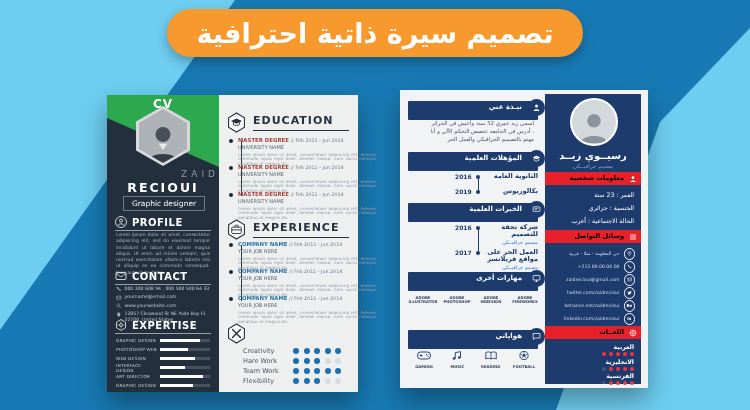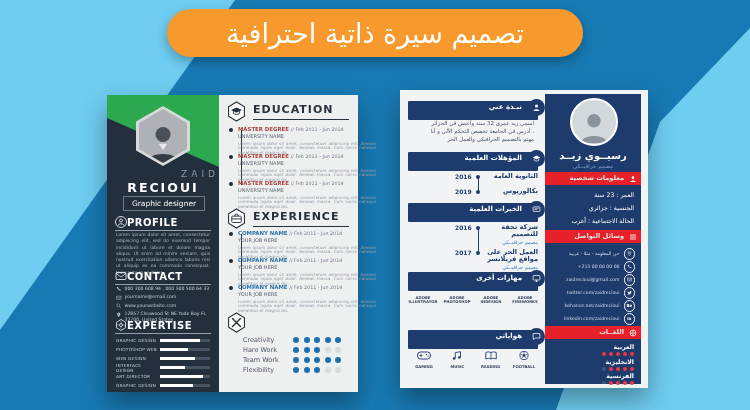--- a/index.html
+++ b/index.html
@@ -4,43 +4,43 @@
 <style>
   html,body{margin:0;padding:0}
   body{width:750px;height:410px;overflow:hidden;background:#187ab4;font-family:"DejaVu Sans",sans-serif;position:relative}
   .abs{position:absolute}
   
   .bg{position:absolute;inset:0;background:#6ecdf0}
   .bg.l{clip-path:polygon(0 0,235px 0,0 330px)}
   .bg.r{clip-path:polygon(660px 122px,750px 28px,750px 410px,556px 410px)}
   
   .banner{position:absolute;left:167px;top:9px;width:416px;height:48px;border-radius:25px;background:#f7992c;box-shadow:0 5px 12px rgba(0,0,0,.28);display:flex;align-items:center;justify-content:center}
-  .banner span{color:#fff;font-size:27px;font-weight:normal}
+  .banner span{color:#fff;font-size:27px;font-weight:bold}
   
   .cv1{position:absolute;left:107px;top:95px;width:251px;height:297px;background:#eef0f0;box-shadow:0 12px 24px rgba(0,0,0,.35)}
   .cv1 .side{position:absolute;left:0;top:0;width:112px;height:297px;background:#232f3d}
   .cv1 .green{position:absolute;left:0;top:0;width:112px;height:72px;background:#2ca84e;clip-path:polygon(0 0,100% 0,100% 100%,0 32%)}
   .cv1 .cvlab{position:absolute;left:0;top:2px;width:112px;text-align:center;color:#fff;font-weight:bold;font-size:12px;letter-spacing:1px}
   .hex{clip-path:polygon(50% 0,100% 26%,100% 74%,50% 100%,0 74%,0 26%)}
   .ph1{position:absolute;left:29px;top:11px;width:54px;height:60px;background:#d7d9da}
   .ph1 .in{position:absolute;left:3px;top:3px;right:3px;bottom:3px;background:#aeb2b6;display:flex;align-items:flex-end;justify-content:center}
   .n1{position:absolute;left:0;top:74px;width:112px;text-align:right;color:#8e98a5;font-size:9px;letter-spacing:4px}
   .n2{position:absolute;left:0;top:85px;width:112px;text-align:center;color:#fff;font-size:12.5px;font-weight:bold;letter-spacing:2px}
   .jobbox{position:absolute;left:16px;top:101px;width:80px;height:13px;border:1px solid #6f7a87;color:#fff;font-size:7.5px;line-height:13px;text-align:center}
-  .shead{position:absolute;left:8px;width:96px;height:16px;border-bottom:1px solid #97a1ad;display:flex;align-items:center;color:#fff}
+  .shead{position:absolute;left:8px;width:96px;height:16px;border-bottom:1px solid #97a1ad;display:flex;align-items:center;gap:5px;color:#fff}
   .shead .ti{font-size:10px;font-weight:bold;letter-spacing:.5px}
   .shead .ic{width:12px;height:12px;flex:0 0 12px}
   .ptxt{position:absolute;left:9px;top:137px;width:94px;font-size:4.5px;line-height:1.4;color:#aeb7c0;text-align:justify;margin:0}
   .crow{display:flex;gap:3px;margin-bottom:2.6px;color:#c3cbd3;font-size:4.6px;line-height:1.25;align-items:flex-start}
   .crow .ic{width:5.5px;height:5.5px;flex:0 0 5.5px;margin-top:.4px;color:#c3cbd3}
   .xrow{display:flex;align-items:center;height:9px}
   .xrow .xl{width:44px;font-size:4.3px;color:#c3cbd3;letter-spacing:.2px}
   .xrow .bar{width:50px;height:3.5px;background:#46525f;position:relative}
   .xrow .bar i{display:block;height:100%;background:#fff}
-  .main1{position:absolute;left:112px;top:1px;width:161px;height:297px}
+  .main1{position:absolute;left:112px;top:12px;width:161px;height:297px}
   .h1{position:absolute;left:8px;display:flex;align-items:center;gap:7px;color:#26313c}
   .h1 .hexic{width:19px;height:21px;display:flex;align-items:center;justify-content:center;color:#26313c}
   .h1 .ti{font-size:11px;font-weight:bold;letter-spacing:1px;border-bottom:1.6px solid #26313c;padding-bottom:3px;width:96px}
   .e-item{position:absolute;left:10px;right:4px;display:flex;gap:5px}
   .tdot{width:4px;height:4px;border-radius:50%;background:#1d2a36;flex:0 0 4px;margin-top:2px}
   .tline{position:absolute;width:1px;background:#26313c;left:21.5px}
   .e-l1{font-size:5.4px;line-height:1.15}
   .e-deg{font-weight:bold;color:#a8443d}
   .e-deg.blu{color:#2d74ae}
   .e-date{color:#707b88;font-size:4.8px}
@@ -70,21 +70,21 @@
   .ring i{position:absolute;left:4px;top:4px;right:4px;bottom:4px;border-radius:50%;background:#f2f3f5}
   .dn .dl{font-size:3.8px;color:#33435f;margin-top:2.5px;line-height:1.25;font-weight:bold}
   .hobs{position:absolute;left:10px;top:259px;width:128px;display:flex;justify-content:space-between}
   .hb{width:28px;text-align:center;color:#1d3b6d}
   .hb .ic{width:14px;height:13px}
   .hb .hl{font-size:3.8px;color:#33435f;margin-top:1.5px;font-weight:bold}
   .side2{position:absolute;left:145px;top:4px;width:96px;height:290px;background:#1d3b6d}
   .ph2{position:absolute;left:25px;top:4px;width:44px;height:44px;border-radius:50%;background:#d3d8dc;border:2.5px solid #fff;overflow:hidden;display:flex;align-items:flex-end;justify-content:center}
   .sn{position:absolute;left:0;top:56px;width:96px;text-align:center;color:#fff;font-size:10px;font-weight:bold}
   .sj{position:absolute;left:0;top:69px;width:96px;text-align:center;color:#7e99cf;font-size:5.6px}
-  .rbar{position:absolute;left:0;width:96px;height:13px;background:#e62129;color:#e5e5e5}
+  .rbar{position:absolute;left:0;width:96px;height:13px;background:#e62129;color:#000000}
   .rbar .t{display:block;direction:rtl;text-align:right;font-size:6.6px;font-weight:bold;line-height:13px;padding-right:17px}
   .ric{position:absolute;right:4px;top:2.5px;width:8px;height:8px;color:#fff}
   .pi{position:absolute;right:7px;direction:rtl;text-align:right;color:#fff;font-size:6.2px}
   .ct{position:absolute;right:6px;left:4px;display:flex;direction:rtl;align-items:center;gap:4px}
   .ct .cic{width:9.5px;height:9.5px;border:.8px solid #fff;border-radius:50%;flex:0 0 9.5px;display:flex;align-items:center;justify-content:center;color:#fff;font-size:4px;font-weight:bold}
   .ct .cic .ic{width:5px;height:5px}
   .ct .tx{font-size:4.6px;color:#d4dcee;direction:ltr}
   .lg{position:absolute;right:7px;direction:rtl;text-align:right;color:#fff;font-size:6.2px;font-weight:bold}
   .lgd{position:absolute;right:7px;display:flex;direction:rtl;gap:3.2px}
   .lgd b{width:3.8px;height:3.8px;border-radius:50%;background:rgba(255,255,255,.14)}
@@ -97,20 +97,21 @@
 <div class="bg l"></div>
 <div class="bg r"></div>
 
 <div class="banner">
   <span>تصميم سيرة ذاتية احترافية</span>
 </div>
 
 <div class="cv1">
   <div class="side">
     <div class="green"></div>
+    <div class="cvlab">CV</div>
     <div class="ph1 hex">
       <div class="in hex">
         <svg width="40" height="42" viewBox="0 0 48 50">
             <circle cx="24" cy="16" r="9" fill="#4a5058"></circle>
             <path d="M4 50c2-14 38-14 40 0z" fill="#353c46"></path>
             <path d="M19 27l5 8 5-8z" fill="#e8e9ea"></path>
           </svg>
       </div>
     </div>
     <div class="n1">ZAID</div>

